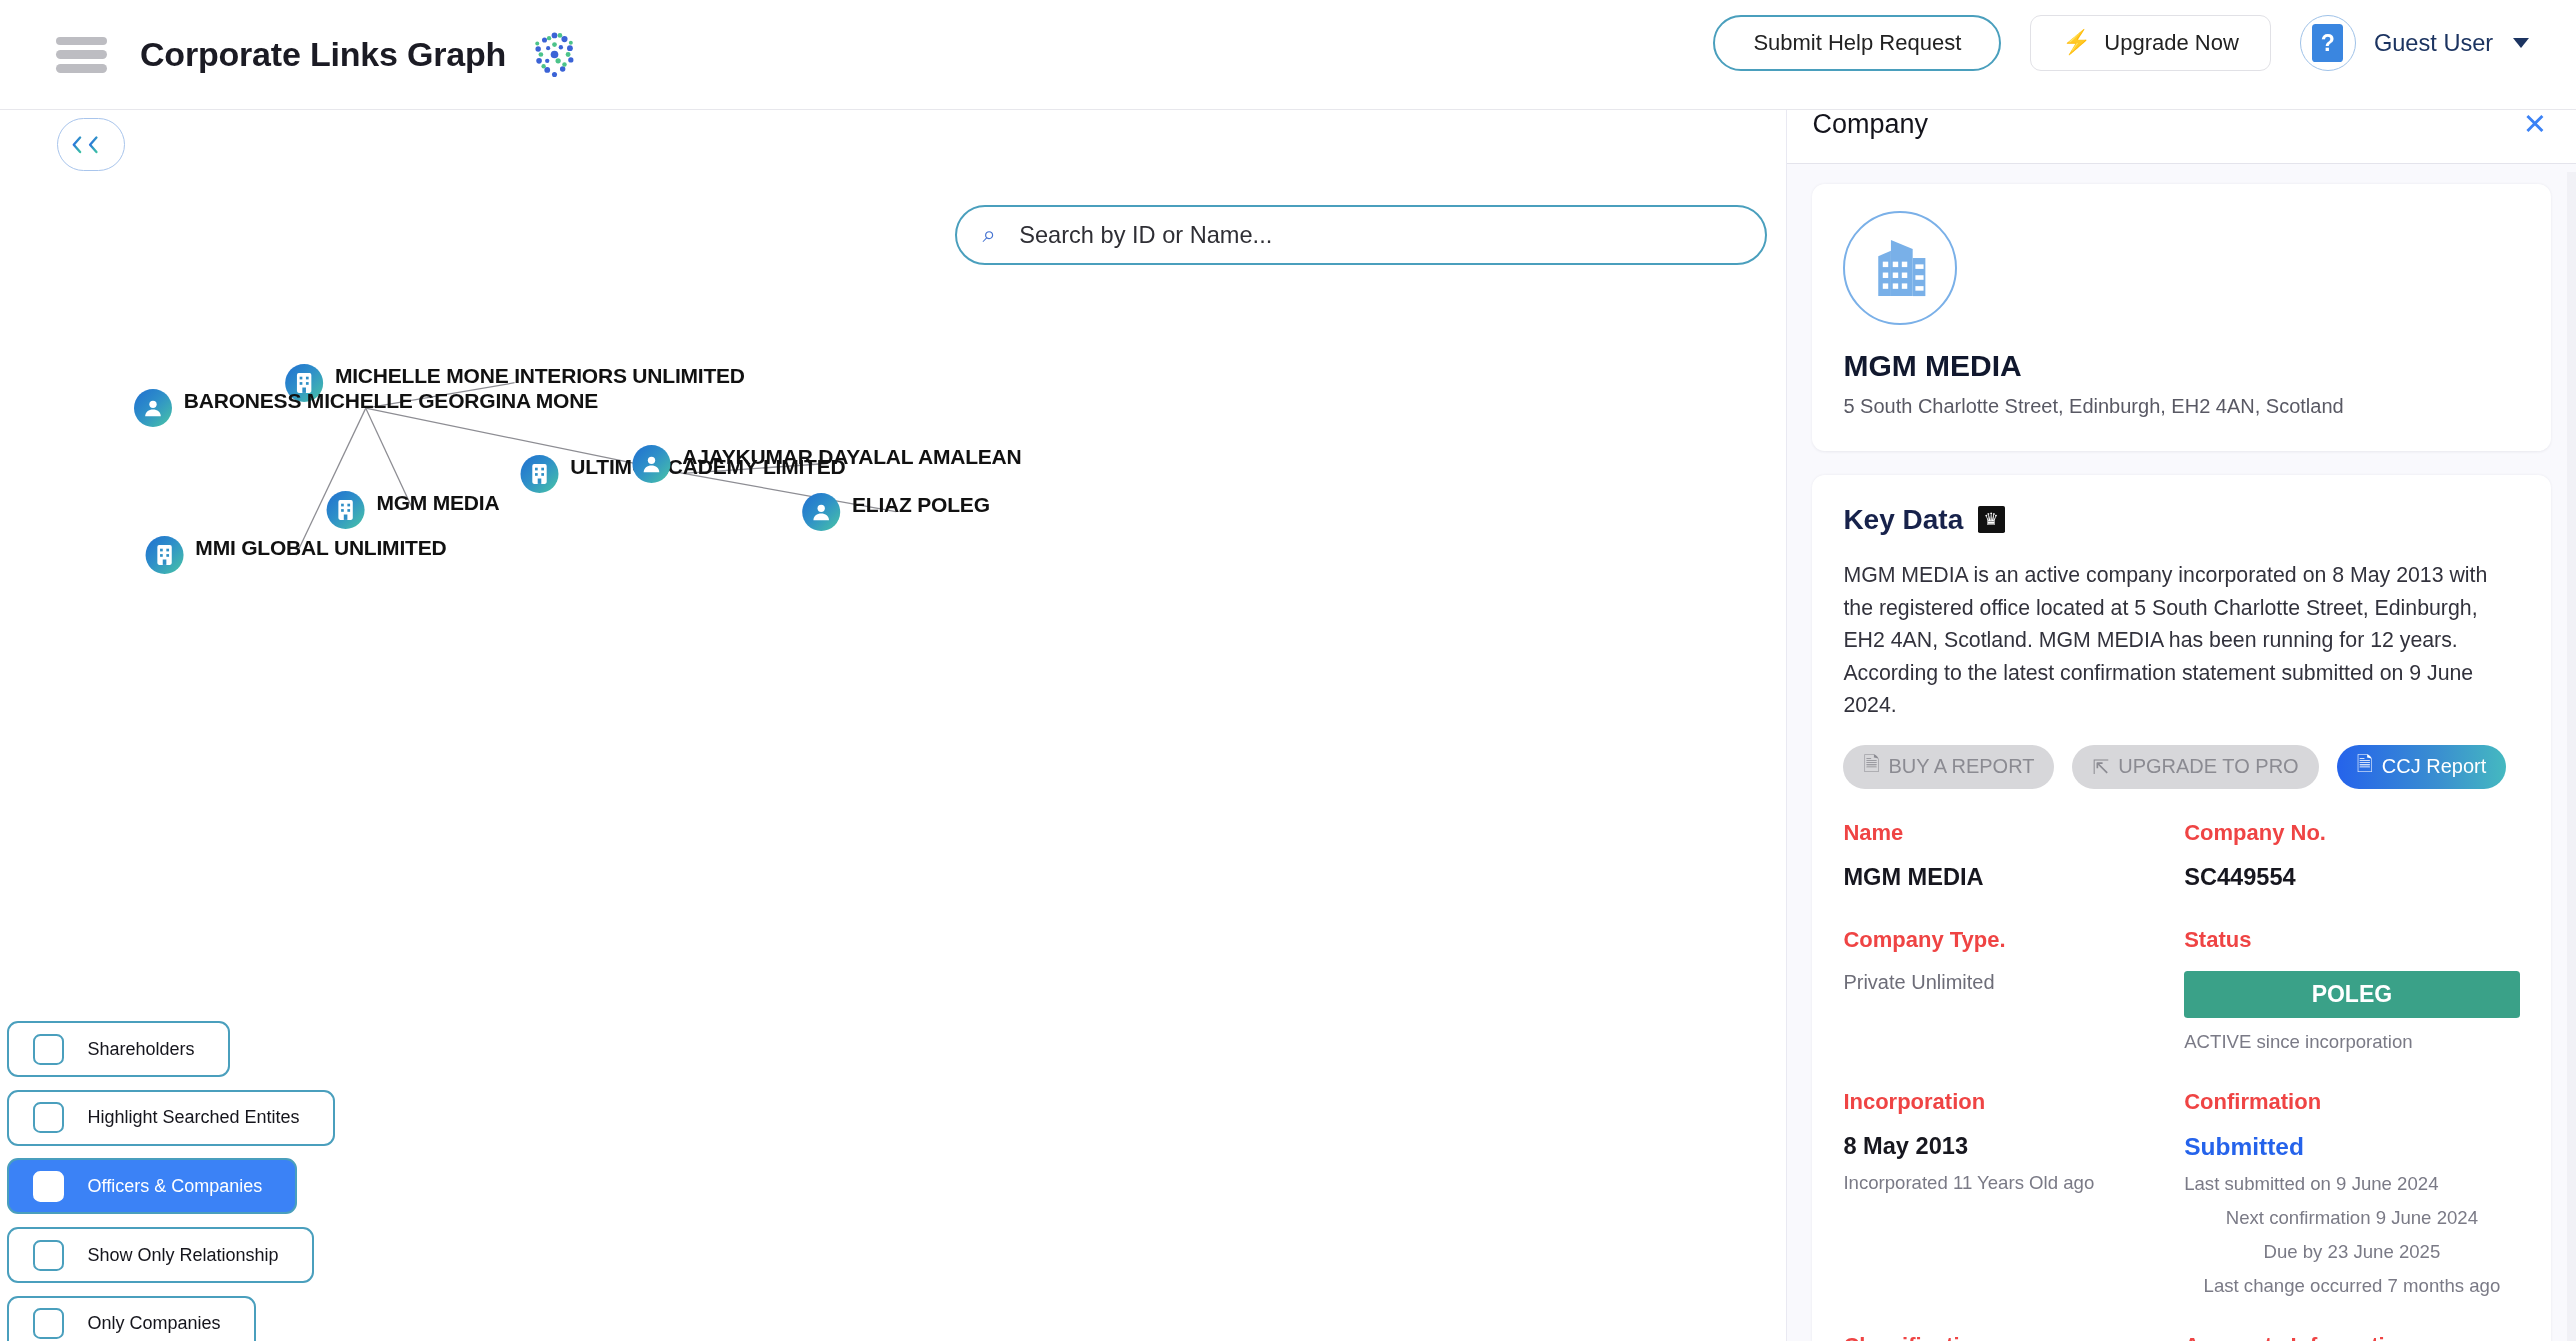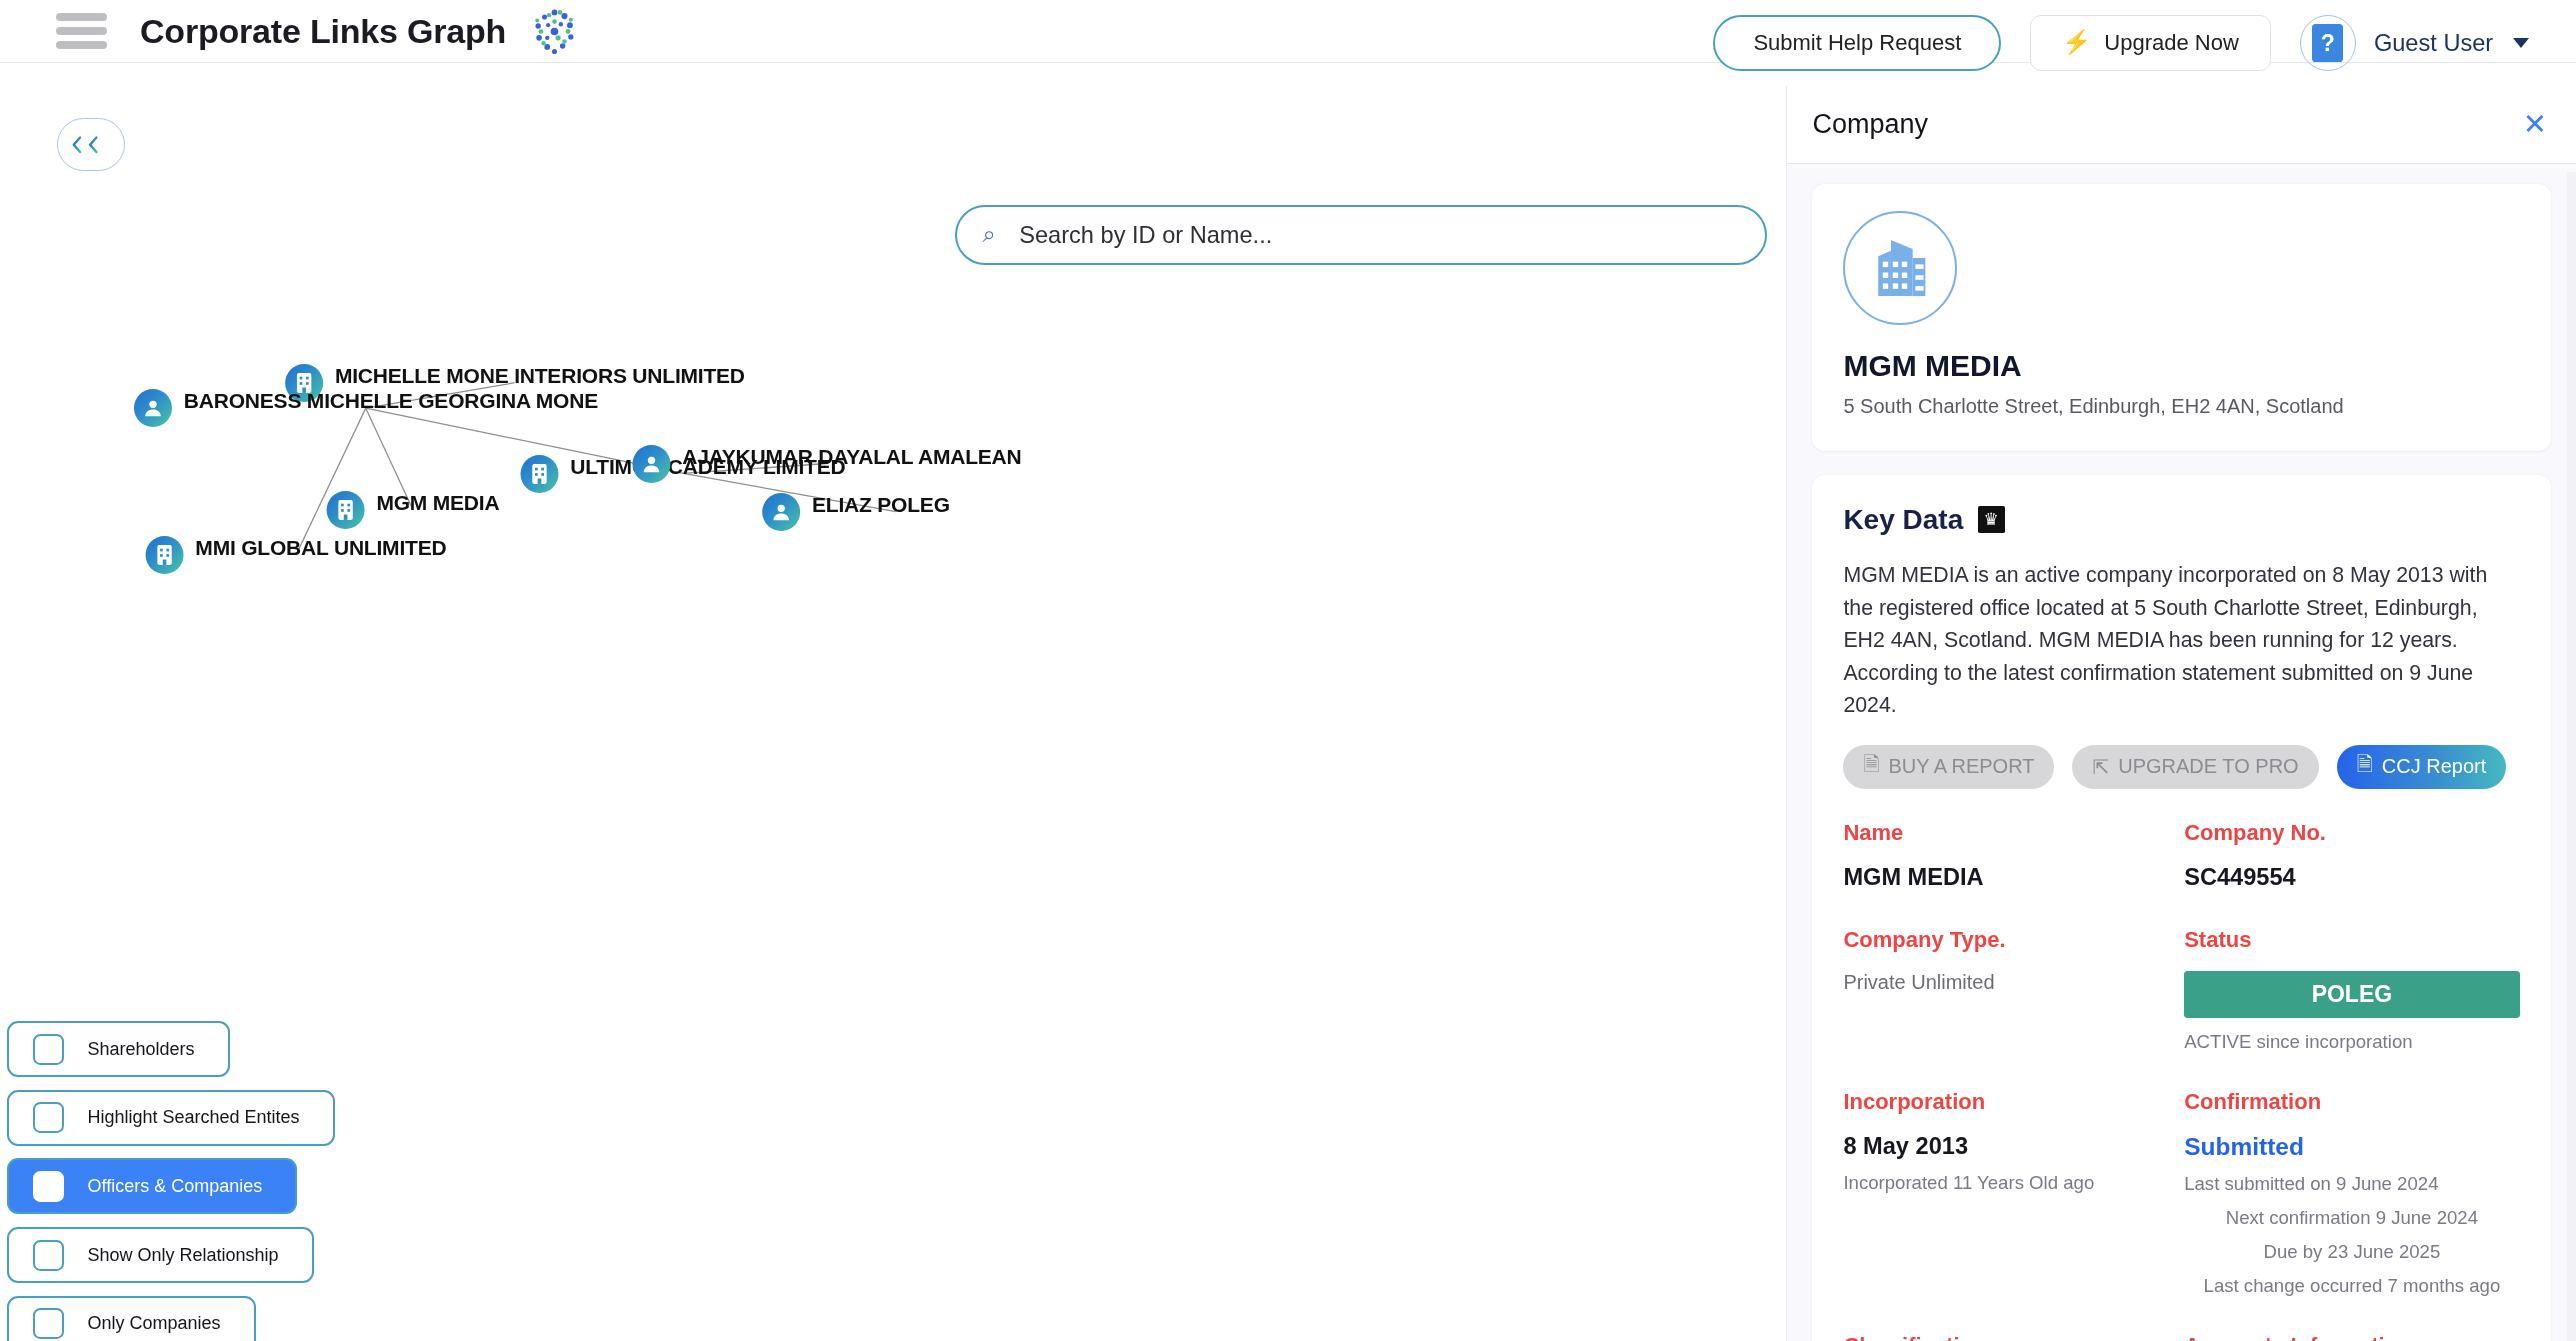--- a/index.html
+++ b/index.html
@@ -6,21 +6,21 @@
   html, body {
     width: 2576px; height: 1342px;
     font-family: "Liberation Sans", sans-serif;
     background: #ffffff;
     overflow: hidden;
   }
   #app { position: relative; width: 2576px; height: 1342px; }
 
   
   .header {
-    position: absolute; top: 0; left: 0; width: 2576px; height: 63px;
+    position: absolute; top: 0; left: 0; width: 2576px; height: 110px;
     background: #fff; border-bottom: 0.9px solid #e7e7ec;
     display: flex; align-items: center; z-index: 40;
   }
   .hamburger {
     margin-left: 56px; width: 51px; height: 36px;
     display: flex; flex-direction: column; justify-content: space-between;
     cursor: pointer;
   }
   .hamburger span { display: block; height: 8.2px; border-radius: 4.5px; background: #bdbdc2; width: 100%; }
   .app-title {
@@ -340,21 +340,21 @@
         </div>
         <div class="node" style="left: 827px; top: 378px;">
           <div class="node-dot">
             <svg width="22" height="22" viewBox="0 0 24 24" fill="#fff">
               <circle cx="12" cy="8" r="4"></circle>
               <path d="M3.5 21c0-4.6 3.9-7.5 8.5-7.5S20.5 16.4 20.5 21z"></path>
             </svg>
           </div>
           <div class="node-label">AJAYKUMAR DAYALAL AMALEAN</div>
         </div>
-        <div class="node" style="left: 856px; top: 426px;">
+        <div class="node" style="left: 896px; top: 426px;">
           <div class="node-dot">
             <svg width="22" height="22" viewBox="0 0 24 24" fill="#fff">
               <circle cx="12" cy="8" r="4"></circle>
               <path d="M3.5 21c0-4.6 3.9-7.5 8.5-7.5S20.5 16.4 20.5 21z"></path>
             </svg>
           </div>
           <div class="node-label">ELIAZ POLEG</div>
         </div>
       </div>
 

